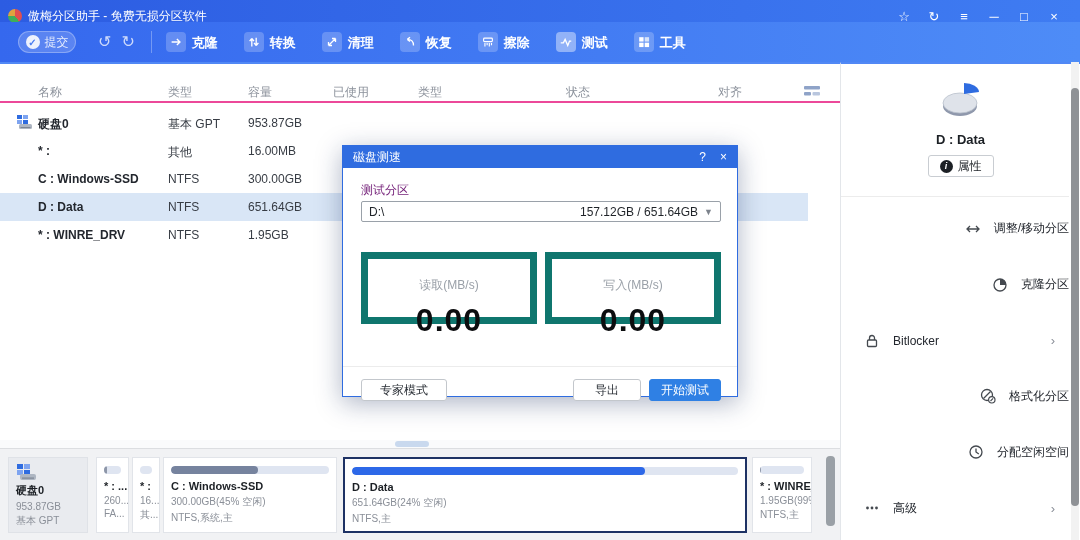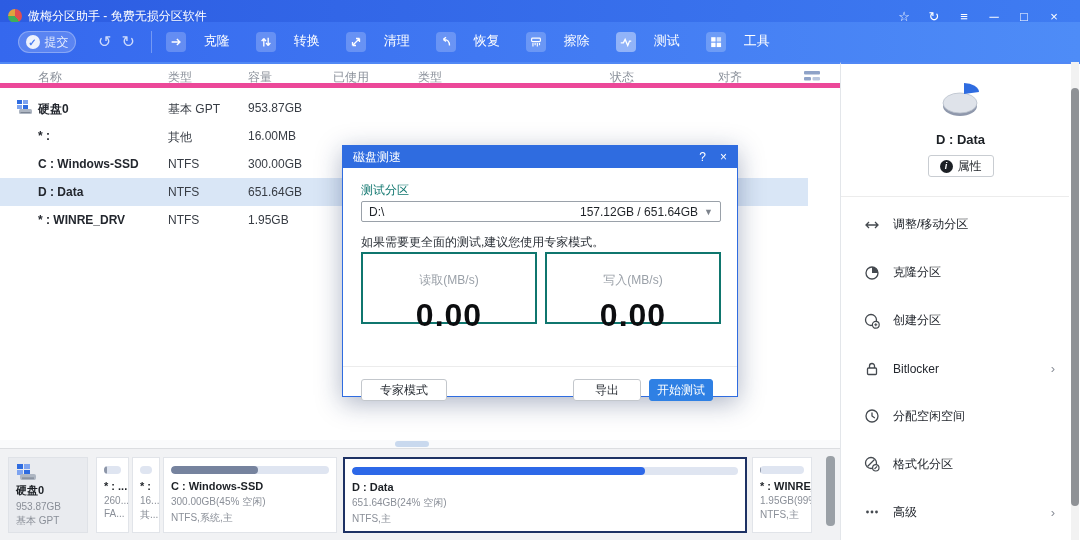--- a/index.html
+++ b/index.html
@@ -22,31 +22,31 @@
   .submit-btn { margin-left:18px; width:58px; height:22px; border-radius:12px;
     background:rgba(255,255,255,0.18); border:1px solid rgba(255,255,255,0.28);
     display:flex; align-items:center; justify-content:center; gap:5px; }
   .submit-circle { width:14px; height:14px; border-radius:50%; background:#eef2fd;
     display:flex; align-items:center; justify-content:center; color:#4a7df0; font-size:10px; font-weight:bold; }
   .submit-label { color:rgba(255,255,255,0.85); font-size:12px; }
   .undo-redo { display:flex; gap:10px; margin-left:22px; }
   .ur-ico { color:rgba(255,255,255,0.75); font-size:16px; line-height:1; }
   .tb-divider { width:1px; height:22px; background:rgba(255,255,255,0.3); margin:0 14px 0 16px; }
   .tool-group { display:flex; align-items:center; gap:26px; }
-  .tool-item { display:flex; align-items:flex-start; gap:18px; }
+  .tool-item { display:flex; align-items:flex-end; gap:6px;font-weight:bold; }
   .tool-icon { width:20px; height:20px; border-radius:4px; background:rgba(255,255,255,0.22);
     display:flex; align-items:center; justify-content:center; }
   .tool-icon.active { background:rgba(255,255,255,0.42); }
   .tool-icon svg { display:block; }
   .tool-label { color:#fff; font-size:13px; }
 
   
   .content { position:absolute; left:0; top:62px; width:840px; height:378px; background:#fff;
     border-top:2px solid #5188f5; }
-  .thead { position:relative; height:24px; border-bottom:5px solid #ec4899; }
+  .thead { position:relative; height:24px; border-bottom:2px solid #ec4899;margin-top:15px; }
   .th { position:absolute; top:5px; font-size:12px; color:#8b919b; }
   .columns-icon { position:absolute; top:4px; left:802px; width:22px; height:16px; }
   .trow { position:relative; height:28px; }
   .trow.selected { background:#d9e6f6; width:808px; }
   .td { position:absolute; top:7px; font-size:12px; color:#373c44; white-space:nowrap; }
   .td.name { font-weight:bold; color:#23272e; }
   .disk-ico { position:absolute; left:16px; top:5px; }
 
   .hscroll-track { position:absolute; left:0; top:440px; width:840px; height:8px; background:#fafbfc; }
   .hscroll-thumb { position:absolute; left:395px; top:1px; width:34px; height:6px; background:#c9d9ee; border-radius:3px; }
@@ -64,51 +64,51 @@
   .disk-card .p-name { margin-top:2px; }
 
   
   .dialog { position:absolute; left:342px; top:145px; width:396px; height:252px; background:#fff;
     border:1px solid #2f6ce0; box-shadow:0 6px 24px rgba(20,40,90,0.35); }
   .dlg-titlebar { height:22px; background:#2f6ce0; display:flex; align-items:center; padding:0 10px; }
   .dlg-title { color:#fff; font-size:12px; }
   .dlg-tb-btns { margin-left:auto; display:flex; gap:14px; }
   .dlg-tb-btn { color:#fff; font-size:12px; }
   .dlg-body { position:relative; height:230px; }
-  .dlg-label { position:absolute; left:18px; top:14px; font-size:12px; color:#0f766e; }
+  .dlg-label { position:absolute; left:18px; top:14px; font-size:12px; color:#701a75; }
   .dlg-select { position:absolute; left:18px; top:33px; width:360px; height:21px; border:1px solid #9aa1a9;
     border-radius:2px; display:flex; align-items:center; padding:0 7px; font-size:12px; color:#1f2328; background:#fff; }
   .dlg-select .sel-size { margin-left:auto; color:#1f2328; }
   .dlg-select .sel-caret { margin-left:6px; color:#7d838c; font-size:9px; }
   .dlg-hint { position:absolute; left:18px; top:66px; font-size:12px; color:#2b3037; }
-  .speed-panel { position:absolute; top:84px; width:176px; height:72px; border:2px solid #0f766e; background:#fff; }
+  .speed-panel { position:absolute; top:84px; width:176px; height:72px; border:7px solid #0f766e; background:#fff; }
   .speed-panel.read { left:18px; } .speed-panel.write { left:202px; }
   .sp-label { text-align:center; margin-top:18px; font-size:12px; color:#9aa0a8; }
   .sp-value { text-align:center; margin-top:8px; font-size:32px; font-weight:bold; color:#0c0d0f; letter-spacing:1px; }
   .dlg-footer { position:absolute; left:0; top:198px; width:100%; border-top:1px solid #ececec; height:52px; }
   .dlg-btn { position:absolute; top:12px; height:22px; border:1px solid #c3c7cc; border-radius:3px; background:#fff;
     font-size:12px; color:#2b3037; display:flex; align-items:center; justify-content:center; }
   .btn-expert { left:18px; width:86px; }
   .btn-export { left:230px; width:68px; }
-  .btn-start  { left:306px; width:64px; background:#2f80e4; border-color:#2f80e4; color:#fff; }
+  .btn-start  { left:306px; width:72px; background:#2f80e4; border-color:#2f80e4; color:#fff; }
 
   
   .sidebar { position:absolute; left:840px; top:62px; width:240px; height:478px; background:#fff;
     border-left:1px solid #e3e6ea; border-top:2px solid #5188f5; }
   .sb-top { text-align:center; padding-top:14px; }
   .sb-pie { display:inline-block; }
   .sb-name { font-size:13px; font-weight:bold; color:#1c2025; margin-top:6px; }
   .sb-info { font-size:11px; color:#8a9099; margin-top:4px; }
   .sb-props { margin:8px auto 0; width:66px; height:22px; border:1px solid #c9cdd2; border-radius:3px;
     display:flex; align-items:center; justify-content:center; gap:5px; font-size:12px; color:#1c2025; background:#fff; }
   .info-ico { width:13px; height:13px; border-radius:50%; background:#1c2025; color:#fff; font-size:9px; font-weight:bold;
     display:flex; align-items:center; justify-content:center; font-style:italic; }
   .sb-menu { position:absolute; left:0; top:132px; width:228px; bottom:0; border-top:1px solid #ececec;
     display:flex; flex-direction:column; padding:4px 0; }
-  .sb-item { flex:1; display:flex; align-items:center; padding:0 0 0 22px; }
+  .sb-item { flex:1; display:flex; align-items:center; padding:0 0 0 22px;justify-content:flex-end; }
   .sb-item .mi-icon { width:18px; display:flex; justify-content:center; margin-right:12px; }
   .sb-item .mi-label { font-size:12px; color:#23272e; }
   .sb-item .mi-chevron { margin-left:auto; margin-right:14px; color:#8a8f98; font-size:13px; }
   .sb-scroll-track { position:absolute; left:1071px; top:62px; width:8px; height:478px; background:#f2f2f2; }
   .sb-scroll-thumb { position:absolute; left:0; top:26px; width:8px; height:418px; background:#8f9296; border-radius:4px; }
 
   svg { display:block; }
 </style>
 </head>
 <body>
@@ -203,21 +203,21 @@
     </div>
   </div>
 
   <div class="content">
     <div class="thead">
       <span class="th" style="left:38px">名称</span>
       <span class="th" style="left:168px">类型</span>
       <span class="th" style="left:248px">容量</span>
       <span class="th" style="left:333px">已使用</span>
       <span class="th" style="left:418px">类型</span>
-      <span class="th" style="left:610px">状态</span>
+      <span class="th" style="left:566px">状态</span>
       <span class="th" style="left:718px">对齐</span>
       <span class="columns-icon">
         <svg width="22" height="16" viewBox="0 0 22 16">
             <rect x="2" y="3" width="16" height="3.5" rx="1" fill="#8fa3c8"></rect>
             <rect x="2" y="9" width="7" height="3.5" rx="1" fill="#8fa3c8"></rect>
             <rect x="10.5" y="9" width="7.5" height="3.5" rx="1" fill="#b9c6de"></rect>
           </svg>
       </span>
     </div>
     <div style="height:6px"></div>
@@ -350,56 +350,46 @@
             <svg width="16" height="16" viewBox="0 0 16 16">
               <circle cx="8" cy="8" r="6" stroke="#44494f" stroke-width="1.3" fill="none"></circle>
               <path d="M8 8V2A6 6 0 0 1 14 8Z" fill="#44494f"></path>
             </svg>
           </span>
         <span class="mi-label">克隆分区</span>
       </div>
       <div class="sb-item">
         <span class="mi-icon">
             <svg width="16" height="16" viewBox="0 0 16 16">
-              <circle cx="7" cy="7" r="5.5" stroke="#44494f" stroke-width="1.3" fill="none"></circle>
-              <circle cx="11.8" cy="11.8" r="3.4" fill="#fff" stroke="#44494f" stroke-width="1.2"></circle>
-              <path d="M11.8 10.3v3M10.3 11.8h3" stroke="#44494f" stroke-width="1.1"></path>
-            </svg>
-          </span>
-        <span class="mi-label">创建分区</span>
-      </div>
-      <div class="sb-item">
-        <span class="mi-icon">
-            <svg width="16" height="16" viewBox="0 0 16 16">
               <rect x="3.5" y="7" width="9" height="6.5" rx="1" stroke="#44494f" stroke-width="1.3" fill="none"></rect>
               <path d="M5.5 7V5a2.5 2.5 0 0 1 5 0v2" stroke="#44494f" stroke-width="1.3" fill="none"></path>
             </svg>
           </span>
         <span class="mi-label">Bitlocker</span>
         <span class="mi-chevron">›</span>
-      </div>
-      <div class="sb-item">
-        <span class="mi-icon">
-            <svg width="16" height="16" viewBox="0 0 16 16">
-              <circle cx="8" cy="8" r="6" stroke="#44494f" stroke-width="1.3" fill="none"></circle>
-              <path d="M8 4.5V8l2.8 2" stroke="#44494f" stroke-width="1.3" fill="none"></path>
-            </svg>
-          </span>
-        <span class="mi-label">分配空闲空间</span>
       </div>
       <div class="sb-item">
         <span class="mi-icon">
             <svg width="16" height="16" viewBox="0 0 16 16">
               <circle cx="7" cy="7" r="5.5" stroke="#44494f" stroke-width="1.3" fill="none"></circle>
               <path d="M3.5 10.5l7-7" stroke="#44494f" stroke-width="1.2"></path>
               <circle cx="11.8" cy="11.8" r="3.2" fill="#fff" stroke="#44494f" stroke-width="1.2"></circle>
               <path d="M10.5 13l2.6-2.6" stroke="#44494f" stroke-width="1.1"></path>
             </svg>
           </span>
         <span class="mi-label">格式化分区</span>
+      </div>
+      <div class="sb-item">
+        <span class="mi-icon">
+            <svg width="16" height="16" viewBox="0 0 16 16">
+              <circle cx="8" cy="8" r="6" stroke="#44494f" stroke-width="1.3" fill="none"></circle>
+              <path d="M8 4.5V8l2.8 2" stroke="#44494f" stroke-width="1.3" fill="none"></path>
+            </svg>
+          </span>
+        <span class="mi-label">分配空闲空间</span>
       </div>
       <div class="sb-item">
         <span class="mi-icon">
             <svg width="16" height="16" viewBox="0 0 16 16">
               <circle cx="3.5" cy="8" r="1.4" fill="#44494f"></circle>
               <circle cx="8" cy="8" r="1.4" fill="#44494f"></circle>
               <circle cx="12.5" cy="8" r="1.4" fill="#44494f"></circle>
             </svg>
           </span>
         <span class="mi-label">高级</span>
@@ -419,21 +409,20 @@
         <span class="dlg-tb-btn">×</span>
       </span>
     </div>
     <div class="dlg-body">
       <div class="dlg-label">测试分区</div>
       <div class="dlg-select">
         <span>D:\</span>
         <span class="sel-size">157.12GB / 651.64GB</span>
         <span class="sel-caret">▼</span>
       </div>
-      <div class="dlg-hint">如果需要更全面的测试,建议您使用专家模式。</div>
       <div class="speed-panel read">
         <div class="sp-label">读取(MB/s)</div>
         <div class="sp-value">0.00</div>
       </div>
       <div class="speed-panel write">
         <div class="sp-label">写入(MB/s)</div>
         <div class="sp-value">0.00</div>
       </div>
       <div class="dlg-footer">
         <div class="dlg-btn btn-expert">专家模式</div>

